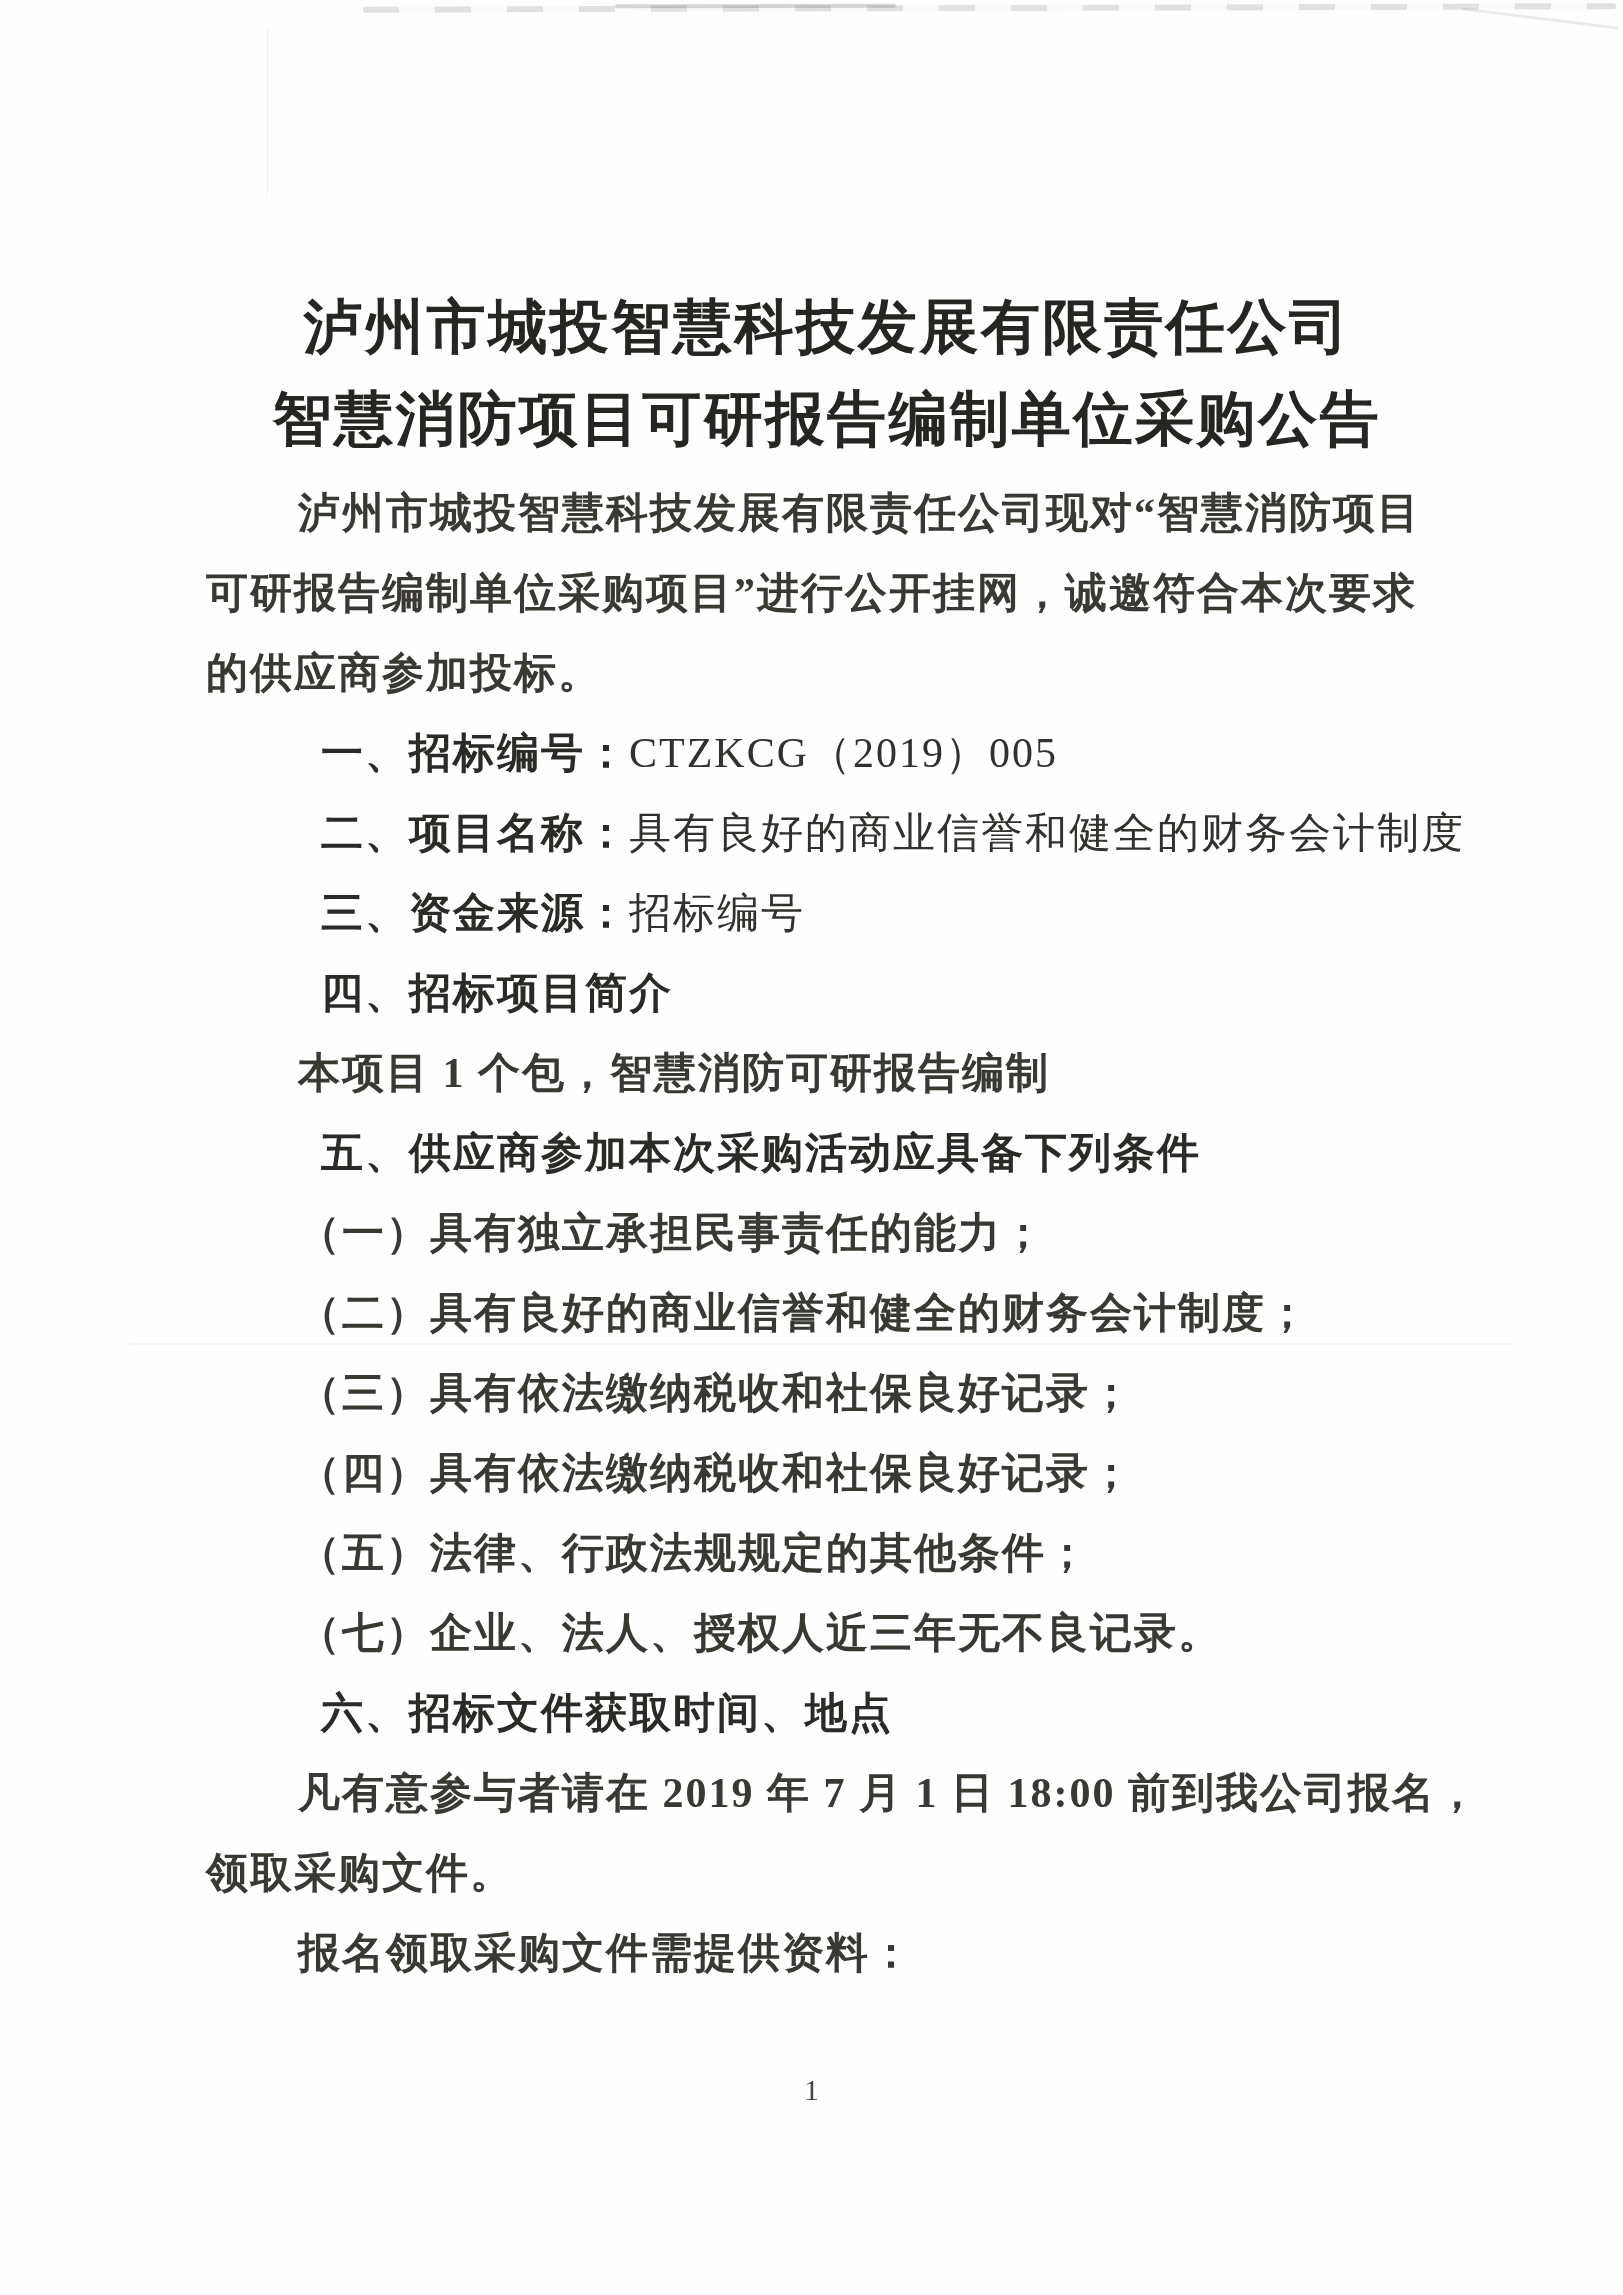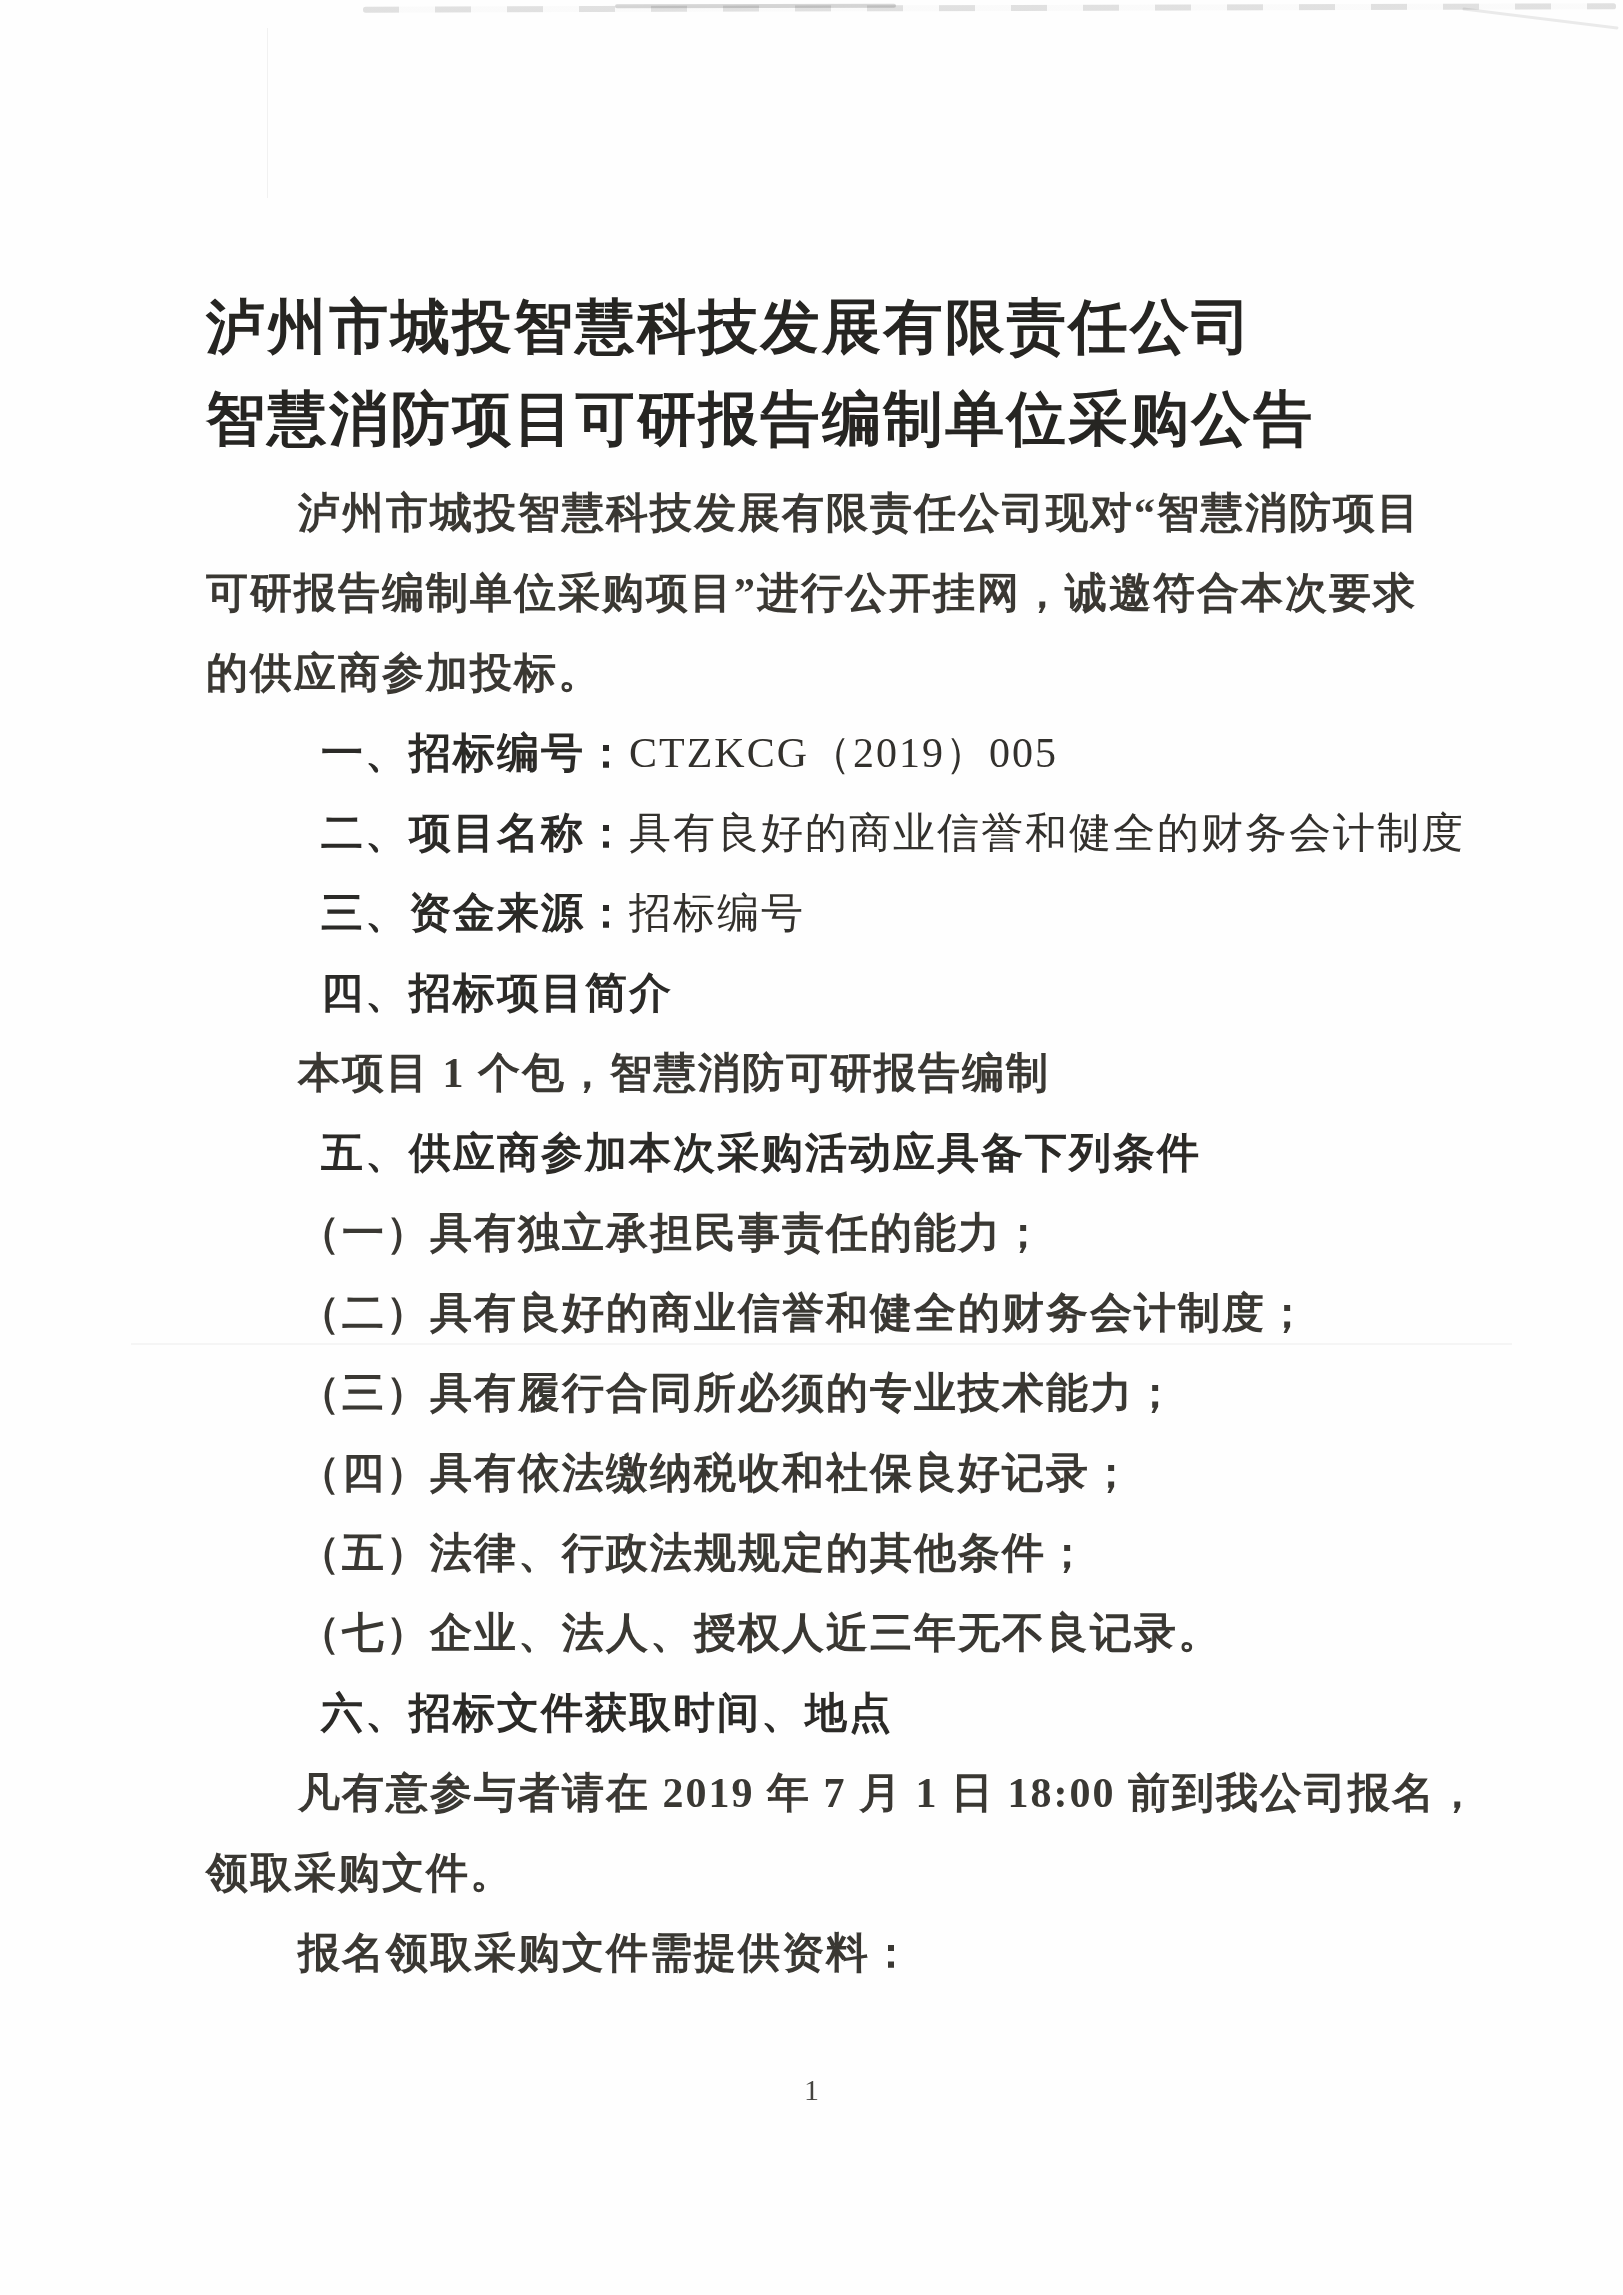--- a/index.html
+++ b/index.html
@@ -34,21 +34,21 @@
     background:rgba(0,0,0,0.035);
   }
   .content {
     position:absolute; left:206px; top:281px; width:1242px;
   }
   .title {
     margin:0 0 7.9px 0;
     font-family:"Liberation Sans", sans-serif;
     font-weight:700;
     font-size:59px; line-height:92px; letter-spacing:2.6px;
-    color:#262522;
+    text-align:center; color:#262522;
   }
   .tline { display:block; }
   .bodyline {
     margin:0;
     font-size:42px; line-height:80px; letter-spacing:2px;
     color:#3a3833;
   }
   .kai { font-family:"Liberation Serif", serif; color:#3a3833; font-weight:700; }
   .hei { font-family:"Liberation Sans", sans-serif; font-weight:700; color:#2b2a27; }
   .val { font-family:"Liberation Serif", serif; color:#33312d; font-weight:400;margin-top:34px; }
@@ -91,21 +91,21 @@
     <div class="bodyline num"><span class="hei">三、资金来源：</span><span class="val kai">招标编号</span></div>
 
     <div class="bodyline num hei">四、招标项目简介</div>
 
     <p class="bodyline kai indent">本项目 1 个包，智慧消防可研报告编制</p>
 
     <div class="bodyline num hei">五、供应商参加本次采购活动应具备下列条件</div>
 
     <div class="bodyline cond kai">（一）具有独立承担民事责任的能力；</div>
     <div class="bodyline cond kai">（二）具有良好的商业信誉和健全的财务会计制度；</div>
-    <div class="bodyline cond kai">（三）具有履行合同所必须的专业技术能力；</div>
+    <div class="bodyline cond kai">（三）具有依法缴纳税收和社保良好记录；</div>
     <div class="bodyline cond kai">（四）具有依法缴纳税收和社保良好记录；</div>
     <div class="bodyline cond kai">（五）法律、行政法规规定的其他条件；</div>
     <div class="bodyline cond kai">（七）企业、法人、授权人近三年无不良记录。</div>
 
     <div class="bodyline num hei">六、招标文件获取时间、地点</div>
 
     <p class="bodyline kai indent">凡有意参与者请在 2019 年 7 月 1 日 18:00 前到我公司报名，
 领取采购文件。</p>
 
     <p class="bodyline kai indent">报名领取采购文件需提供资料：</p>

